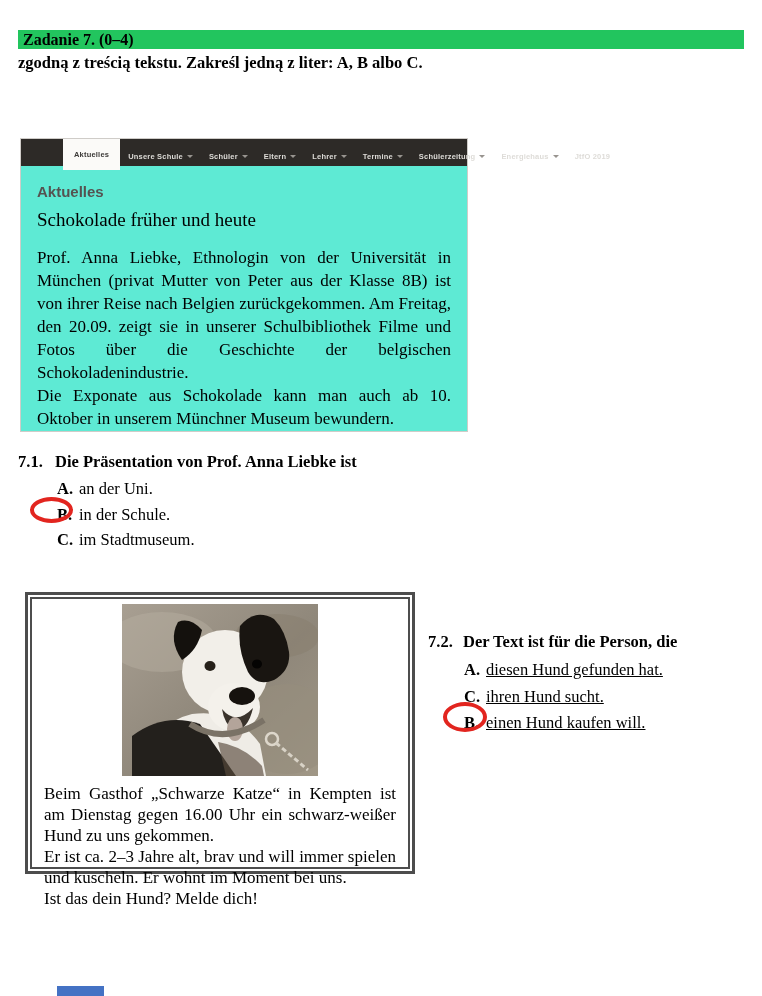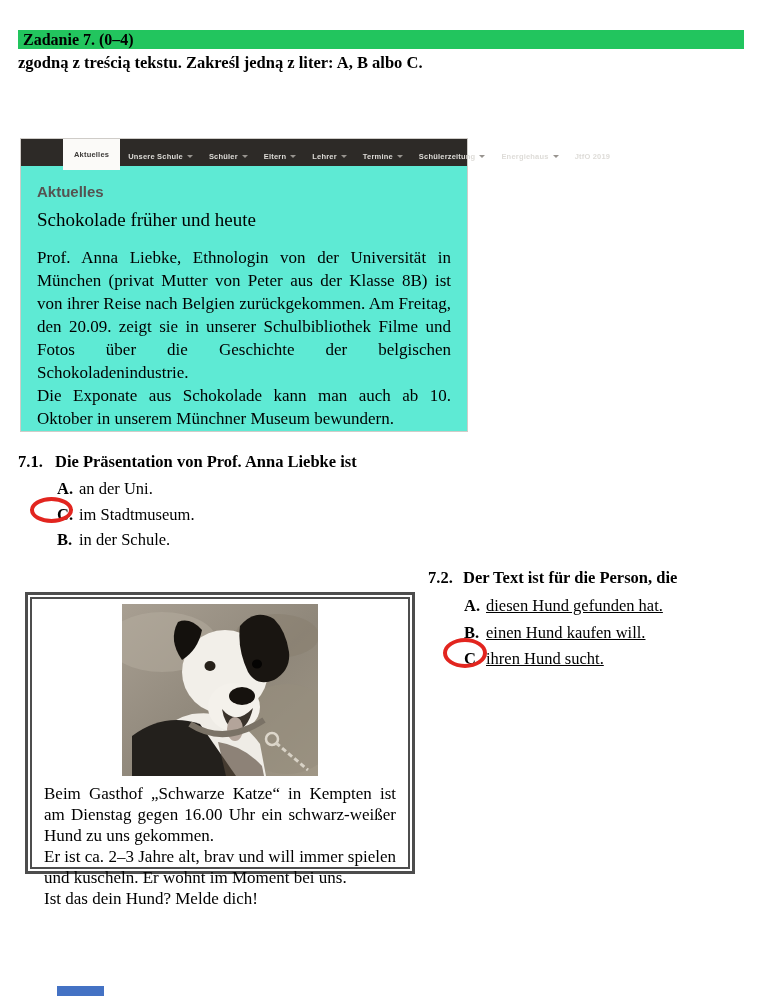--- a/index.html
+++ b/index.html
@@ -43,21 +43,21 @@
   .article-text{font-size:17px;line-height:23px;text-align:justify;margin:0;}
   
   .q{position:absolute;font-size:16.5px;}
   .stem{white-space:nowrap;}
   .qnum,.qstem{font-weight:bold;}
   .qnum{display:inline-block;}
   .q71{left:18px;top:452px;width:420px;}
   .q71 .qnum{width:37px;}
   .q71 .opts{margin:4px 0 0 39px;}
   .q71 .opt{height:25.5px;line-height:25.5px;}
-  .q72{left:428px;top:568px;width:330px;}
+  .q72{left:428px;top:632px;width:330px;}
   .q72 .qnum{width:35px;}
   .q72 .opts{margin:5px 0 0 36px;text-decoration:underline;}
   .q72 .opt{height:26.5px;line-height:26.5px;}
   .letter{font-weight:bold;display:inline-block;min-width:22px;}
   .circle{
     position:absolute;border:4px solid #e2251f;border-radius:50%;
     pointer-events:none;
   }
   .q71 .circle{left:12px;top:45px;width:35px;height:18px;}
   .q72 .circle{left:15px;top:70px;width:36px;height:22px;}
@@ -129,22 +129,22 @@
     <p class="article-text">Die Exponate aus Schokolade kann man auch ab 10. Oktober in unserem Münchner Museum bewundern.</p>
   </div>
 </div>
 
 <div class="q q71">
   <div class="stem">
     <span class="qnum">7.1.</span><span class="qstem">Die Präsentation von Prof. Anna Liebke ist</span>
   </div>
   <div class="opts">
     <div class="opt"><span class="letter">A.</span><span>an der Uni.</span></div>
+    <div class="opt"><span class="letter">B.</span><span>in der Schule.</span></div>
     <div class="opt"><span class="letter">C.</span><span>im Stadtmuseum.</span></div>
-    <div class="opt"><span class="letter">B.</span><span>in der Schule.</span></div>
   </div>
   <div class="circle"></div>
 </div>
 
 <div class="ad-box">
   <div class="ad-inner">
     <svg class="dog-photo" width="196" height="172" viewBox="0 0 196 172">
       <defs>
         <linearGradient id="bgG" x1="0" y1="0" x2="1" y2="1">
           <stop offset="0" stop-color="#a89f92"></stop>
@@ -187,19 +187,19 @@
     </div>
   </div>
 </div>
 
 <div class="q q72">
   <div class="stem">
     <span class="qnum">7.2.</span><span class="qstem">Der Text ist für die Person, die</span>
   </div>
   <div class="opts">
     <div class="opt"><span class="letter">A.</span><span>diesen Hund gefunden hat.</span></div>
+    <div class="opt"><span class="letter">C.</span><span>ihren Hund sucht.</span></div>
     <div class="opt"><span class="letter">B.</span><span>einen Hund kaufen will.</span></div>
-    <div class="opt"><span class="letter">C.</span><span>ihren Hund sucht.</span></div>
   </div>
   <div class="circle"></div>
 </div>
 
 <div class="footer-bar"></div>
 
 </body></html>

